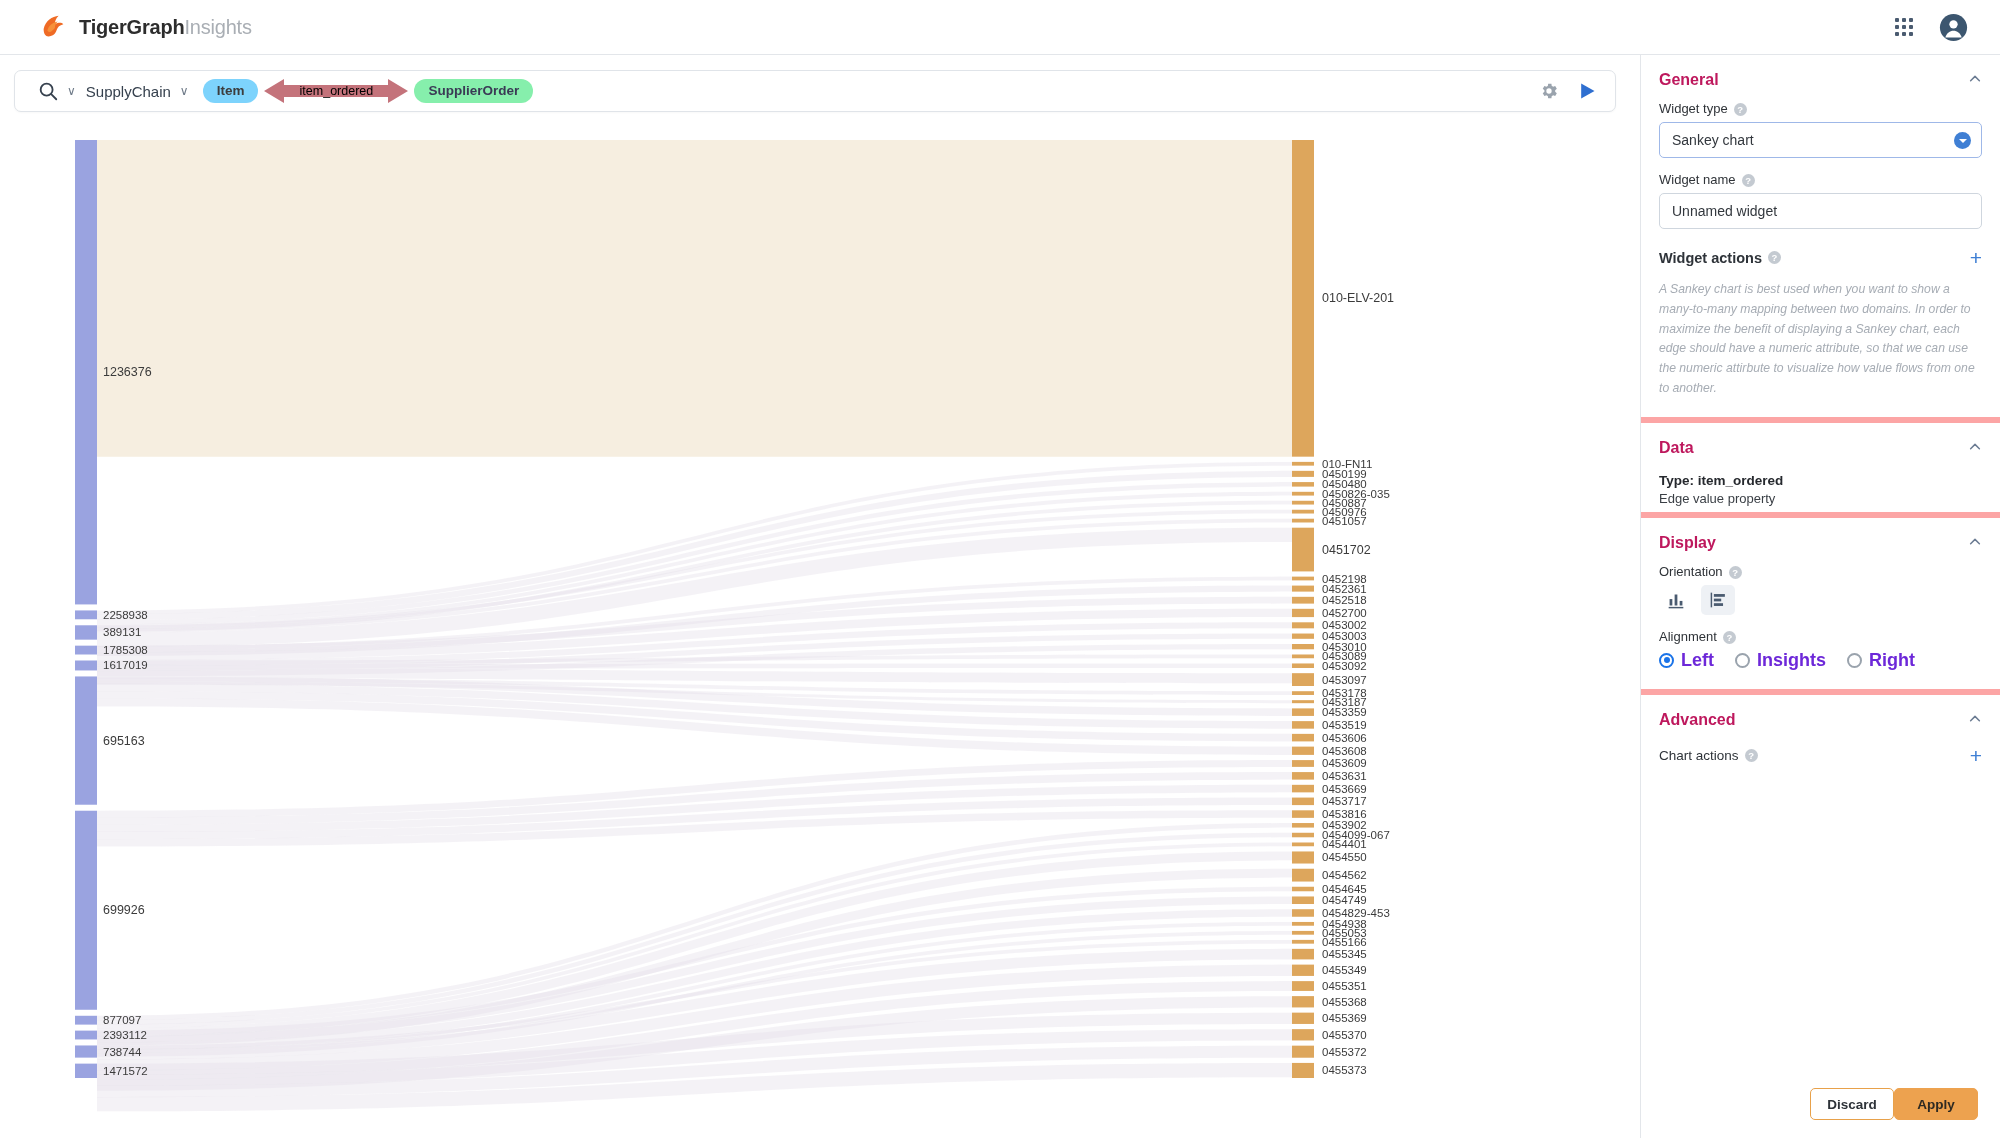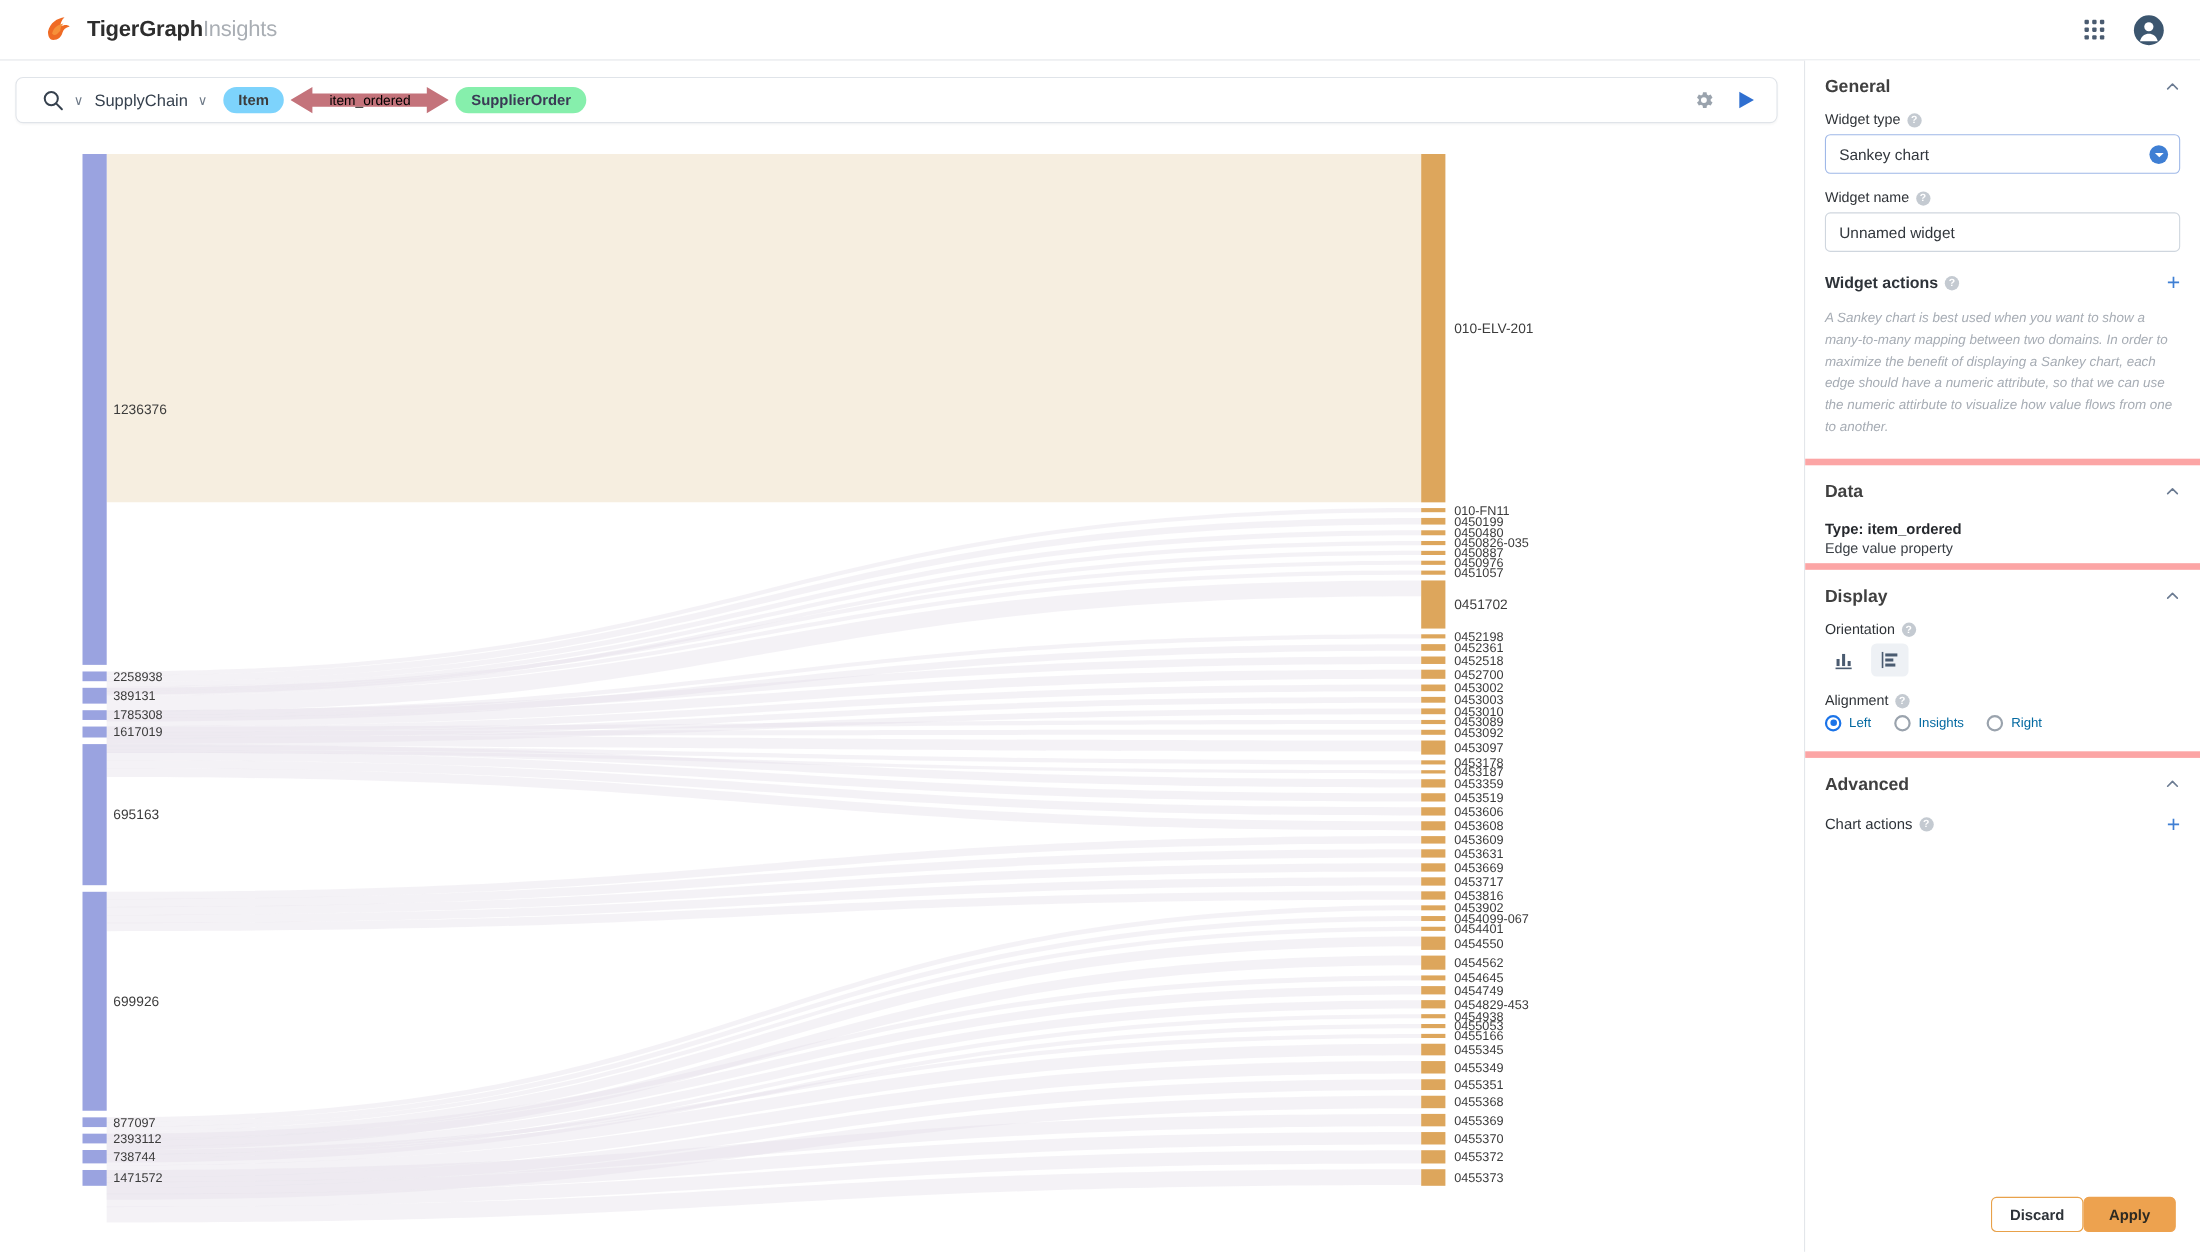--- a/index.html
+++ b/index.html
@@ -76,21 +76,21 @@
     background: #fff; border-left: 1px solid #e3e6ea;
     display: flex; flex-direction: column;
   }
   .panel-scroll { flex: 1; overflow: hidden; }
   .section { padding: 0 18px; }
   .section + .section { border-top: 6px solid #fca5a5; }
   .section-head {
     display: flex; align-items: center; justify-content: space-between;
     padding: 16px 0 12px;
   }
-  .section-title { font-size: 16px; font-weight: 700; color: #404040; }
+  .section-title { font-size: 16px; font-weight: 700; color: #be185d; }
   .chev { color: #6b7b92; font-size: 13px; line-height: 1; }
   .field-label {
     font-size: 13px; color: #2f3338; margin-bottom: 6px;
     display: flex; align-items: flex-end; gap: 6px;
   }
   .help {
     width: 13px; height: 13px; border-radius: 50%;
     background: #c4cad1; color: #fff; font-size: 9.5px;
     display: inline-flex; align-items: center; justify-content: center;
     font-weight: 700;
@@ -131,21 +131,21 @@
   .orient-btn.active { background: #eef1f5; }
   .align-row { display: flex; align-items: center; gap: 7px; padding-bottom: 18px; }
   .radio {
     width: 15px; height: 15px; border-radius: 50%;
     border: 2px solid #9aa3ad; display: inline-block; position: relative;
   }
   .radio.on { border-color: #1a73e8; }
   .radio.on::after {
     content:""; position: absolute; inset: 2.5px; border-radius: 50%; background: #1a73e8;
   }
-  .align-label { font-size: 12px; font-weight: 400; color: #0369a1; margin-right: 14px; }
+  .align-label { font-size: 18px; font-weight: 700; color: #6d28d9; margin-right: 14px; }
   .panel-foot {
     padding: 14px 22px 18px; display: flex; justify-content: flex-end; 
   }
   .btn {
     height: 32px; min-width: 84px; border-radius: 5px; font-size: 13.5px;
     font-weight: 700; display: flex; align-items: center; justify-content: center;
     cursor: pointer;
   }
   .btn-discard { background: #fff; border: 1px solid #e8a14a; color: #2e3339; }
   .btn-apply { background: #eda24f; border: 1px solid #eda24f; color: #2e2a22; }

